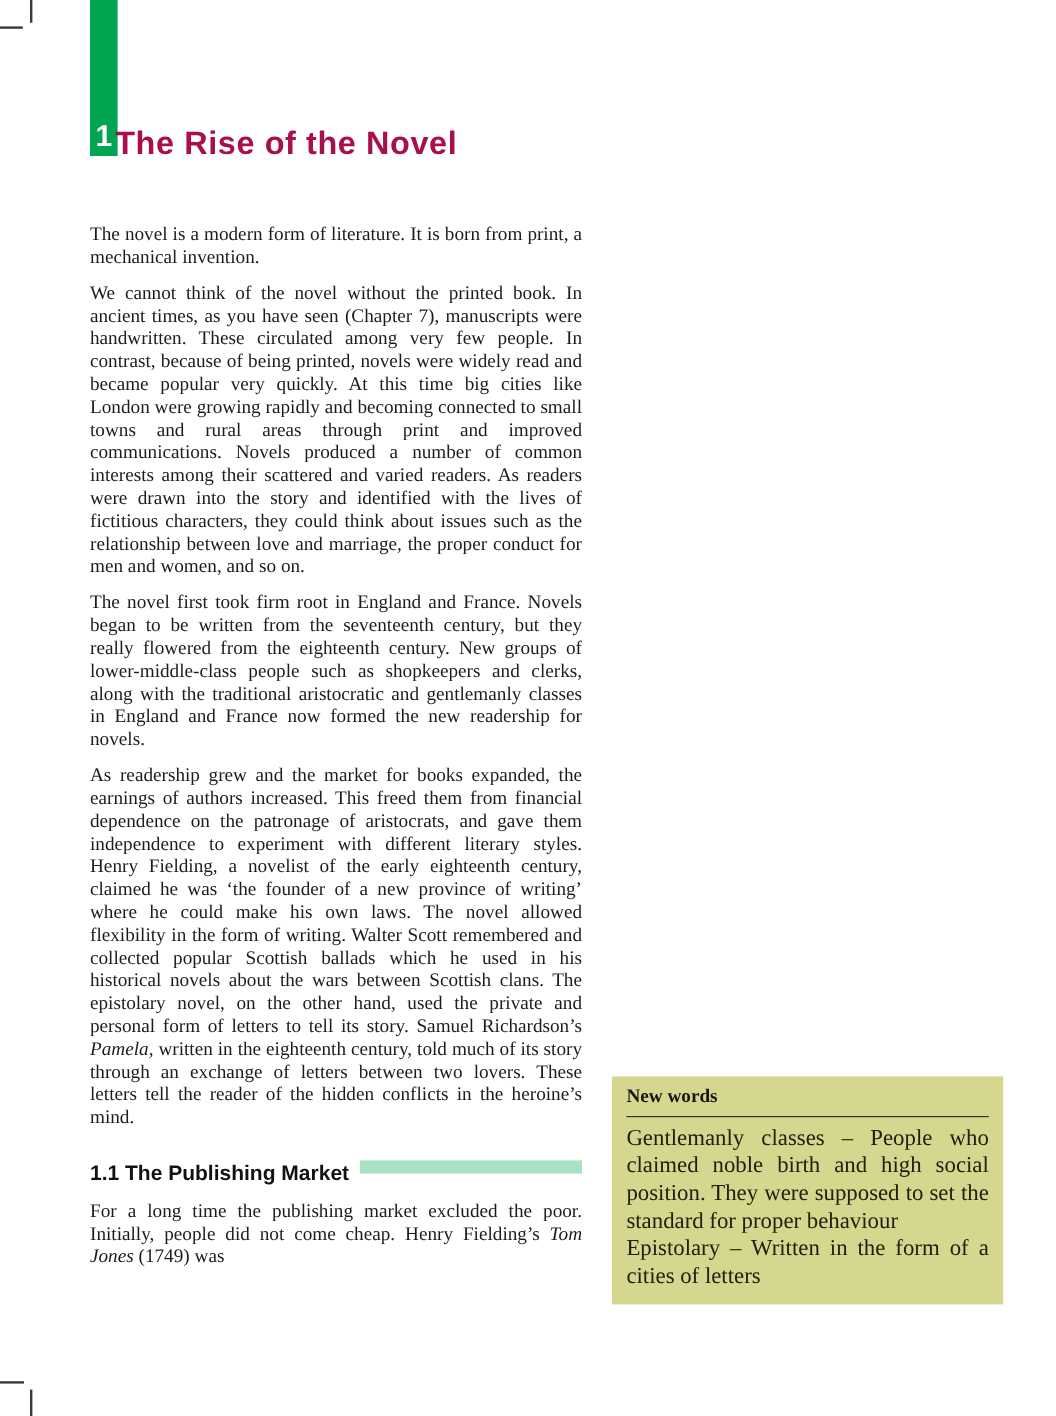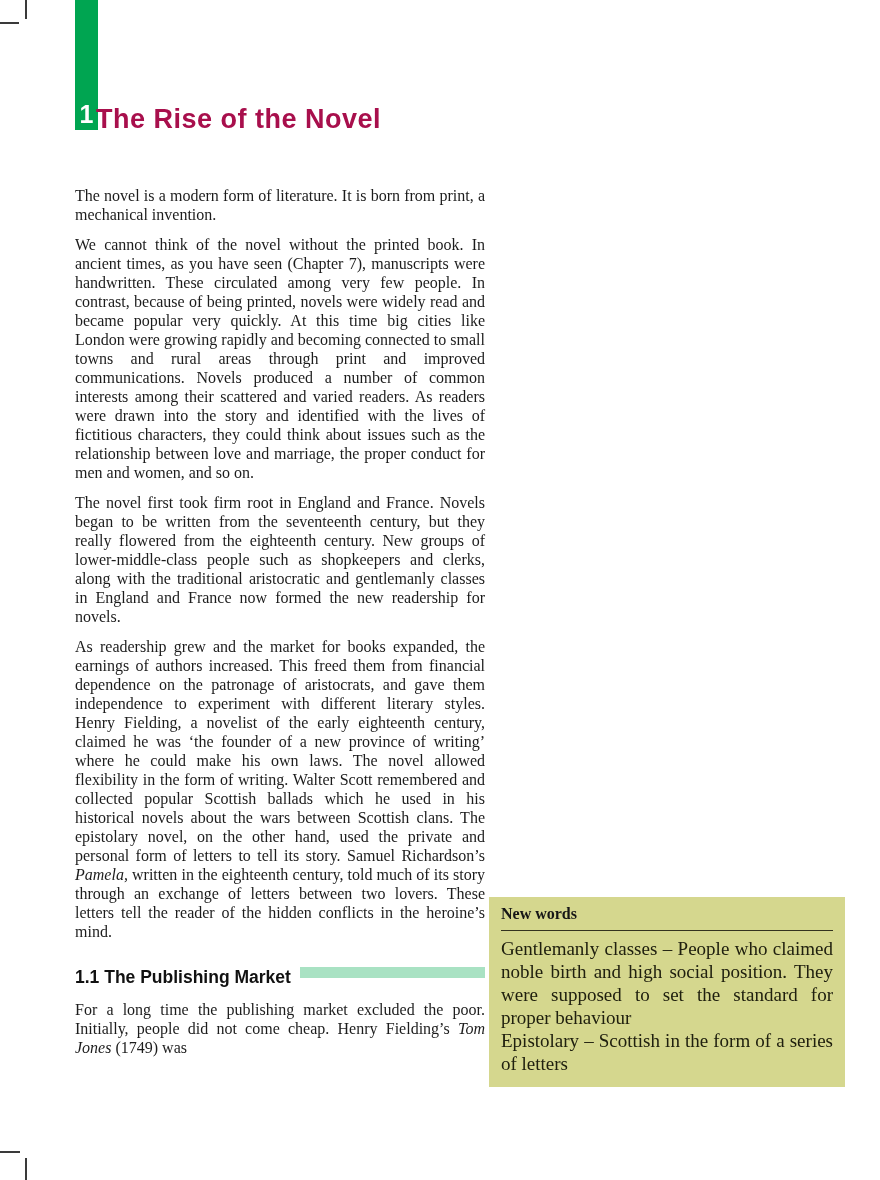--- a/index.html
+++ b/index.html
@@ -84,22 +84,22 @@
   .section-rule {
     flex: 1;
     height: 11px;
     margin-left: 9px;
     background: var(--section-bar-mint, #A9E2C3);
   }
 
   
   .new-words {
     position: absolute;
-    left: 489px; top: 897px;
-    width: 356px;
+    left: 510px; top: 897px;
+    width: 326px;
     box-sizing: border-box;
     background: var(--new-words-bg, #D5D78E);
     padding: 8px 12px 12px 12px;
   }
   .nw-title {
     margin: 0;
     font-size: 16px;
     font-weight: bold;
     color: #161616;
   }
@@ -147,17 +147,17 @@
     <div>
         <p class="body-para"><span>For a long time the publishing market excluded the poor. Initially, people did not come cheap. Henry Fielding’s </span><i>Tom Jones</i><span> (1749) was</span></p>
       </div>
   </div>
 
   <aside class="new-words">
     <h3 class="nw-title">New words</h3>
     <div class="nw-rule"></div>
     <div>
         <p class="nw-item">Gentlemanly classes – People who claimed noble birth and high social position. They were supposed to set the standard for proper behaviour</p>
-        <p class="nw-item">Epistolary – Scottish in the form of a series of letters</p>
+        <p class="nw-item">Epistolary – Written in the form of a cities of letters</p>
       </div>
   </aside>
 
 </div>
 
 </body></html>

